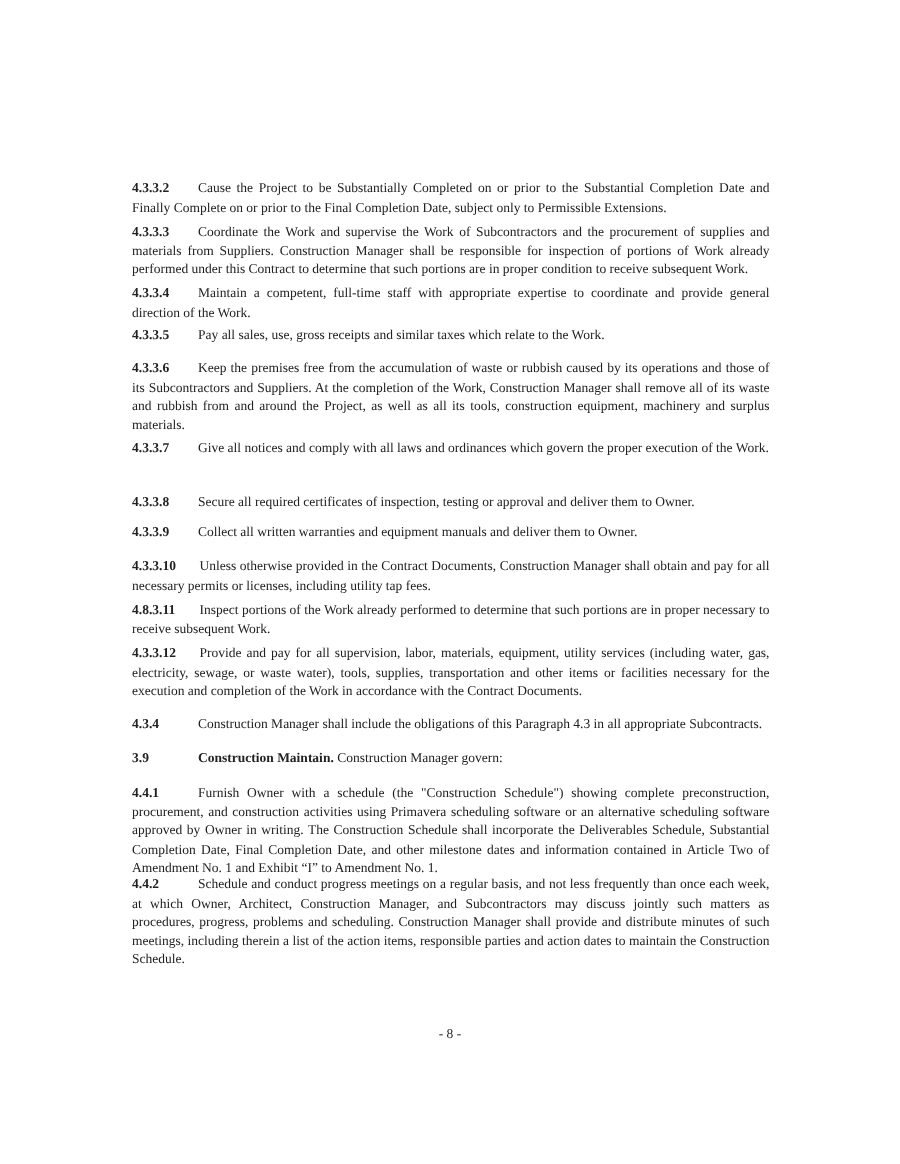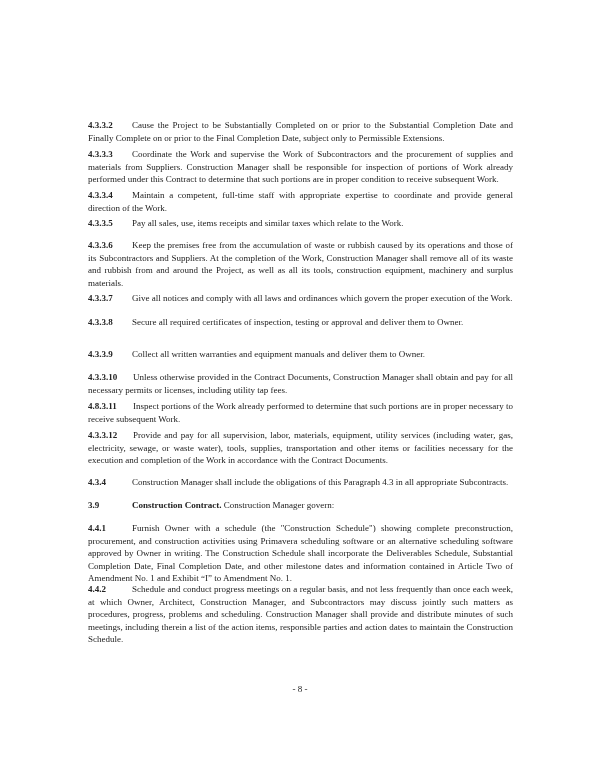--- a/index.html
+++ b/index.html
@@ -18,38 +18,38 @@
 </head>
 <body>
 
 <div class="page">
   <div class="para" style="top:119px"><span class="num w1">4.3.3.2</span><span>Cause the Project to be Substantially Completed on or prior to the Substantial Completion Date and Finally Complete on or prior to the Final Completion Date, subject only to Permissible Extensions.</span></div>
 
   <div class="para" style="top:148px"><span class="num w1">4.3.3.3</span><span>Coordinate the Work and supervise the Work of Subcontractors and the procurement of supplies and materials from Suppliers.  Construction Manager shall be responsible for inspection of portions of Work already performed under this Contract to determine that such portions are in proper condition to receive subsequent Work.</span></div>
 
   <div class="para" style="top:189px"><span class="num w1">4.3.3.4</span><span>Maintain a competent, full-time staff with appropriate expertise to coordinate and provide general direction of the Work.</span></div>
 
-  <div class="para" style="top:217px"><span class="num w1">4.3.3.5</span><span>Pay all sales, use, items receipts and similar taxes which relate to the Work.</span></div>
+  <div class="para" style="top:217px"><span class="num w1">4.3.3.5</span><span>Pay all sales, use, gross receipts and similar taxes which relate to the Work.</span></div>
 
   <div class="para" style="top:239px"><span class="num w1">4.3.3.6</span><span>Keep the premises free from the accumulation of waste or rubbish caused by its operations and those of its Subcontractors and Suppliers.  At the completion of the Work, Construction Manager shall remove all of its waste and rubbish from and around the Project, as well as all its tools, construction equipment, machinery and surplus materials.</span></div>
 
   <div class="para" style="top:292px"><span class="num w1">4.3.3.7</span><span>Give all notices and comply with all laws and ordinances which govern the proper execution of the Work.</span></div>
 
-  <div class="para" style="top:316px"><span class="num w1">4.3.3.8</span><span>Secure all required certificates of inspection, testing or approval and deliver them to Owner.</span></div>
+  <div class="para" style="top:328px"><span class="num w1">4.3.3.8</span><span>Secure all required certificates of inspection, testing or approval and deliver them to Owner.</span></div>
 
   <div class="para" style="top:348px"><span class="num w1">4.3.3.9</span><span>Collect all written warranties and equipment manuals and deliver them to Owner.</span></div>
 
   <div class="para" style="top:371px"><span class="num w2">4.3.3.10</span><span>Unless otherwise provided in the Contract Documents, Construction Manager shall obtain and pay for all necessary permits or licenses, including utility tap fees.</span></div>
 
   <div class="para" style="top:400px"><span class="num w2">4.8.3.11</span><span>Inspect portions of the Work already performed to determine that such portions are in proper necessary to receive subsequent Work.</span></div>
 
   <div class="para" style="top:429px"><span class="num w2">4.3.3.12</span><span>Provide and pay for all supervision, labor, materials, equipment, utility services (including water, gas, electricity, sewage, or waste water), tools, supplies, transportation and other items or facilities necessary for the execution and completion of the Work in accordance with the Contract Documents.</span></div>
 
   <div class="para" style="top:476px"><span class="num w1">4.3.4</span><span>Construction Manager shall include the obligations of this Paragraph 4.3 in all appropriate Subcontracts.</span></div>
 
-  <div class="para" style="top:499px"><span class="num w1">3.9</span><span class="heading">Construction Contract.</span><span> Construction Manager govern:</span></div>
+  <div class="para" style="top:499px"><span class="num w1">3.9</span><span class="heading">Construction Maintain.</span><span> Construction Manager govern:</span></div>
 
   <div class="para" style="top:522px"><span class="num w1">4.4.1</span><span>Furnish Owner with a schedule (the "Construction Schedule") showing complete preconstruction, procurement, and construction activities using Primavera scheduling software or an alternative scheduling software approved by Owner in writing.  The Construction Schedule shall incorporate the Deliverables Schedule, Substantial Completion Date, Final Completion Date, and other milestone dates and information contained in Article Two of Amendment No. 1 and Exhibit “I” to Amendment No. 1.</span></div>
 
   <div class="para" style="top:583px"><span class="num w1">4.4.2</span><span>Schedule and conduct progress meetings on a regular basis, and not less frequently than once each week, at which Owner, Architect, Construction Manager, and Subcontractors may discuss jointly such matters as procedures, progress, problems and scheduling.  Construction Manager shall provide and distribute minutes of such meetings, including therein a list of the action items, responsible parties and action dates to maintain the Construction Schedule.</span></div>
 </div>
 
 <div class="pageno">- 8 -</div>
 
 </body></html>

